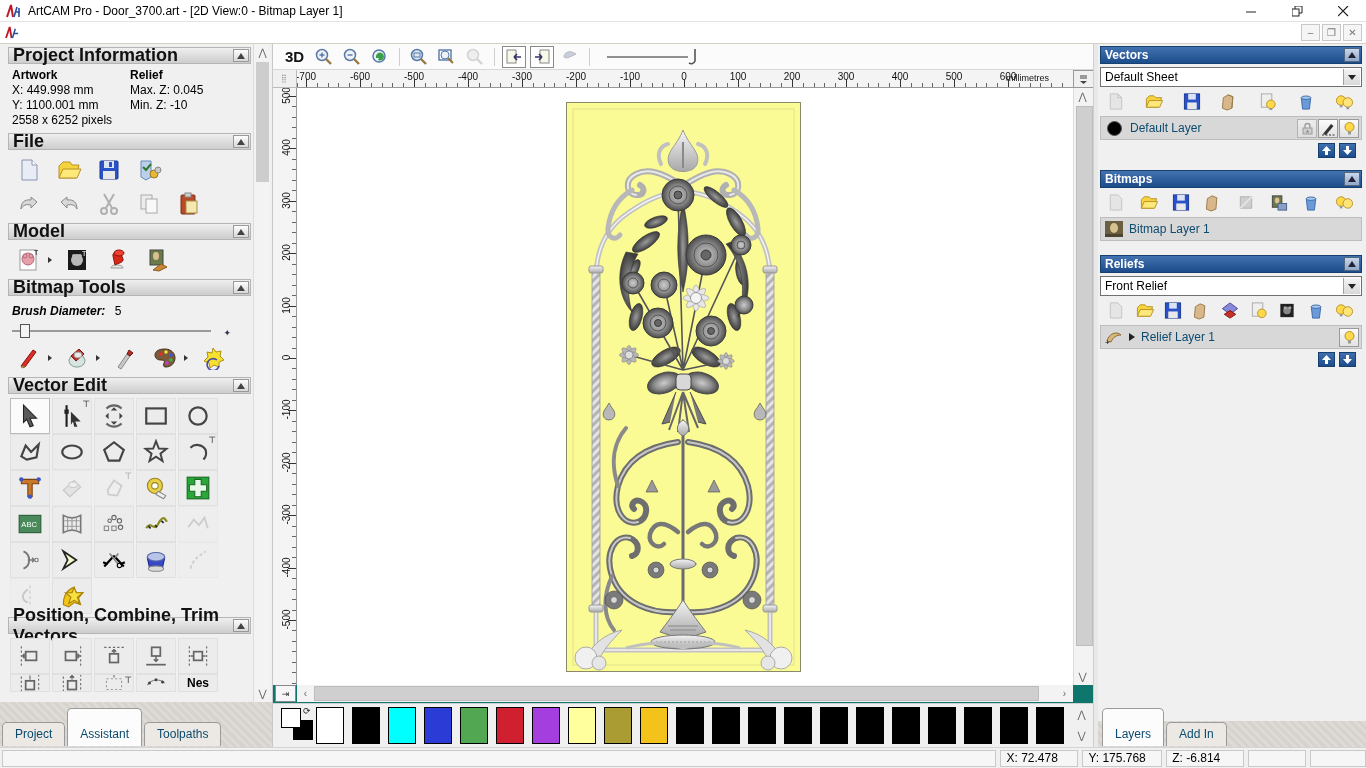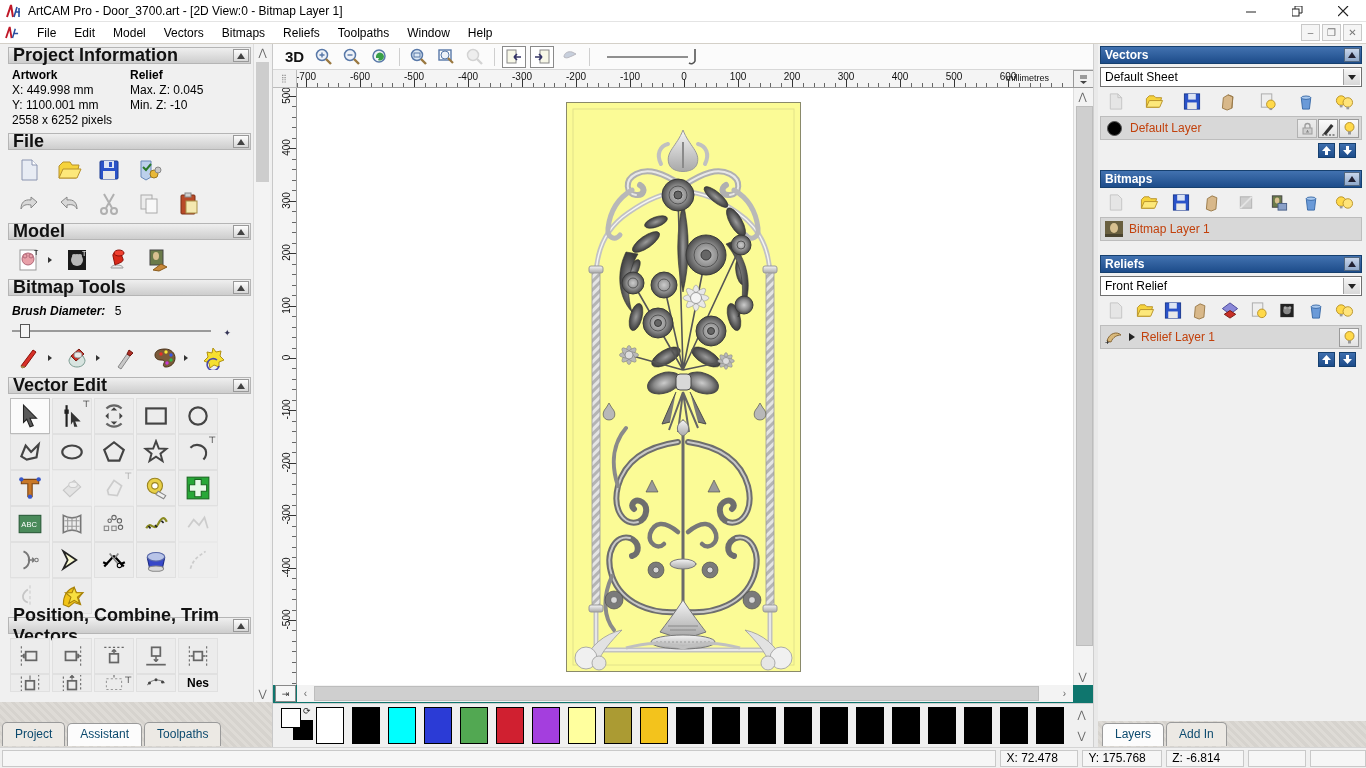--- a/index.html
+++ b/index.html
@@ -57,21 +57,21 @@
   .sb-btn { width:17px; height:17px; display:flex; align-items:center; justify-content:center; color:#666; font-size:10px; }
   #left-scroll .thumb { position:absolute; left:2px; top:18px; width:13px; height:120px; background:#cdcdcd; }
   #left-scroll .dn { position:absolute; bottom:0; }
 
   
   #left-tabs-strip { position:absolute; left:0; top:702px; width:272px; height:45px;
     background:repeating-linear-gradient(45deg,#dedbd6 0 3px,#d6d3ce 3px 6px); }
   .doc-tabs { position:absolute; left:2px; bottom:1px; display:flex; align-items:flex-end; }
   .doc-tab { padding:4px 12px 5px 12px; background:#ece9e4; border:1px solid #9a9a9a; border-bottom:none;
     border-radius:5px 5px 0 0; margin-right:2px; color:#0c4a6e; }
-  .doc-tab.active { background:#fcfcfc; padding-top:3px; position:relative; z-index:2; }
+  .doc-tab.active { background:#fcfcfc; padding-top:18px; position:relative; z-index:2; }
 
   
   #canvas-region { position:absolute; left:272px; top:44px; width:821px; height:703px; background:#0f766e; border-left:1px solid #c8c8c8; }
   #view-toolbar { position:absolute; left:0; top:0; width:821px; height:26px; background:#fbfbfb;
     border-bottom:1px solid #d8d8d8; display:flex; align-items:center; gap:4px; padding-left:8px; }
   .vt-3d { font-weight:bold; font-size:15px; color:#111; padding:0 4px; }
   .vt-btn { width:24px; height:22px; display:flex; align-items:center; justify-content:center; }
   .vt-btn svg { width:20px; height:20px; }
   .vt-sep { width:1px; height:18px; background:#cfcfcf; margin:0 3px; }
   .vt-toggle { border:1px solid #8a8a8a; background:#fff; }
@@ -130,21 +130,21 @@
   .rp-collapse i { width:0; height:0; border-left:4px solid transparent; border-right:4px solid transparent; border-bottom:6px solid #223; }
   .rp-select { margin:3px 4px 0 2px; height:20px; background:#fff; border:1px solid #707070; display:flex; align-items:center; position:relative; }
   .rp-select span { padding-left:4px; color:#000; }
   .rp-select .dd { position:absolute; right:1px; top:1px; bottom:1px; width:17px; background:linear-gradient(#f4f4f4,#d8d8d8);
     border-left:1px solid #a0a0a0; display:flex; align-items:center; justify-content:center; }
   .dd i { width:0; height:0; border-left:4px solid transparent; border-right:4px solid transparent; border-top:5px solid #222; }
   .rp-toolbar { display:flex; align-items:center; justify-content:space-between; padding:3px 10px 2px 6px; }
   .rp-toolbar .tbtn { width:24px; height:22px; display:flex; align-items:center; justify-content:center; }
   .rp-toolbar svg { width:20px; height:19px; }
   .layer-row { margin:2px 4px 0 2px; height:24px; background:#d8d8d8; border:1px solid #bdbdbd;
-    display:flex; align-items:center; position:relative; color:#c2410c; }
+    display:flex; align-items:center; position:relative; color:#0c4a6e; }
   .layer-row .sw { width:15px; height:15px; border-radius:50%; background:#000; border:1px solid #555; margin:0 8px 0 6px; }
   .layer-row .mini { width:18px; height:16px; margin:0 6px 0 4px; }
   .layer-btns { position:absolute; right:2px; top:2px; display:flex; gap:1px; }
   .lyr-btn { width:20px; height:19px; border:1px solid #9a9a9a; background:linear-gradient(#fbfbfb,#e2e2e2);
     display:flex; align-items:center; justify-content:center; }
   .lyr-btn svg { width:15px; height:15px; }
   .updown { display:flex; justify-content:flex-end; gap:4px; padding:3px 10px 0 0; }
   .ud-btn { width:17px; height:15px; background:linear-gradient(#3f6fae,#1d4c8a); border:1px solid #16406f;
     display:flex; align-items:center; justify-content:center; }
   .ud-btn svg { width:9px; height:9px; }
@@ -188,23 +188,20 @@
         </svg>
       </div>
   </div>
 </div>
 
 <div id="menubar">
   <svg class="app-icon" viewBox="0 0 16 14">
     <path d="M1 13 L5 1 L7 13" fill="none" stroke="#c01828" stroke-width="2"></path>
     <path d="M8 13 L11 3 M10 8 h4" fill="none" stroke="#2a4fa0" stroke-width="1.6"></path>
   </svg>
-  <div>
-    
-  <span class="menu-item">File</span><span class="menu-item">Edit</span><span class="menu-item">Model</span><span class="menu-item">Vectors</span><span class="menu-item">Bitmaps</span><span class="menu-item">Reliefs</span><span class="menu-item">Toolpaths</span><span class="menu-item">Window</span><span class="menu-item">Help</span></div>
   <div class="mdi-controls">
     <div class="mdi-btn">–</div>
     <div class="mdi-btn">❐</div>
     <div class="mdi-btn">✕</div>
   </div>
 </div>
 
 <div id="left-panel">
 
   <div class="lp-header">

